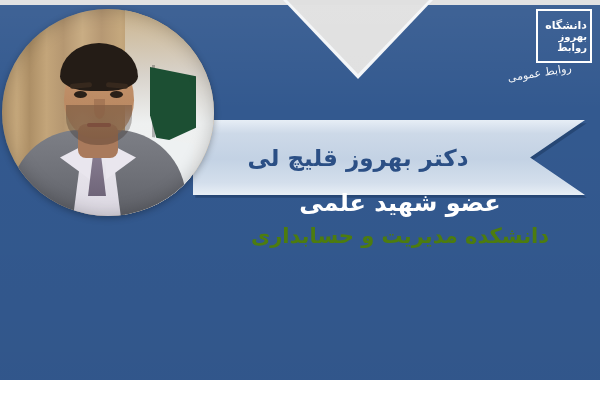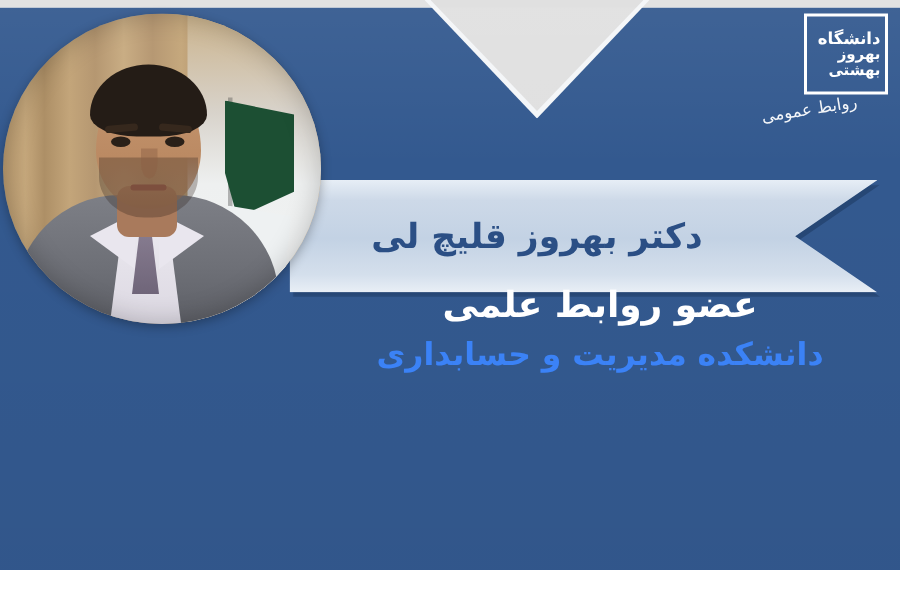--- a/index.html
+++ b/index.html
@@ -359,21 +359,21 @@
     direction: rtl;
   }
   .line-role {
     color: #ffffff;
     font-size: 24px;
     line-height: 34px;
     font-weight: bold;
     white-space: nowrap;
   }
   .line-dept {
-    color: #3b82f6;
+    color: #4d7c0f;
     font-size: 21px;
     line-height: 32px;
     font-weight: bold;
     white-space: nowrap;
   }
 
   
   .bottom-strip {
     position: absolute;
     left: 0;
@@ -427,26 +427,26 @@
       <div class="p-mouth"></div>
     </div>
     <div class="portrait-vign"></div>
   </div>
 
   <div class="logo">
     <div class="logo-box">
       <div class="logo-box-inner">
         <div class="logo-line l1">دانشگاه</div>
         <div class="logo-line l2">بهروز</div>
-        <div class="logo-line l3">بهشتی</div>
+        <div class="logo-line l3">روابط</div>
       </div>
     </div>
     <div class="logo-script">روابط عمومی</div>
   </div>
 
   <div class="lines">
-    <div class="line-role">عضو روابط علمی</div>
+    <div class="line-role">عضو شهید علمی</div>
     <div class="line-dept">دانشکده مدیریت و حسابداری</div>
   </div>
 
   <div class="bottom-strip"></div>
 
 </div>
 
 </body></html>

